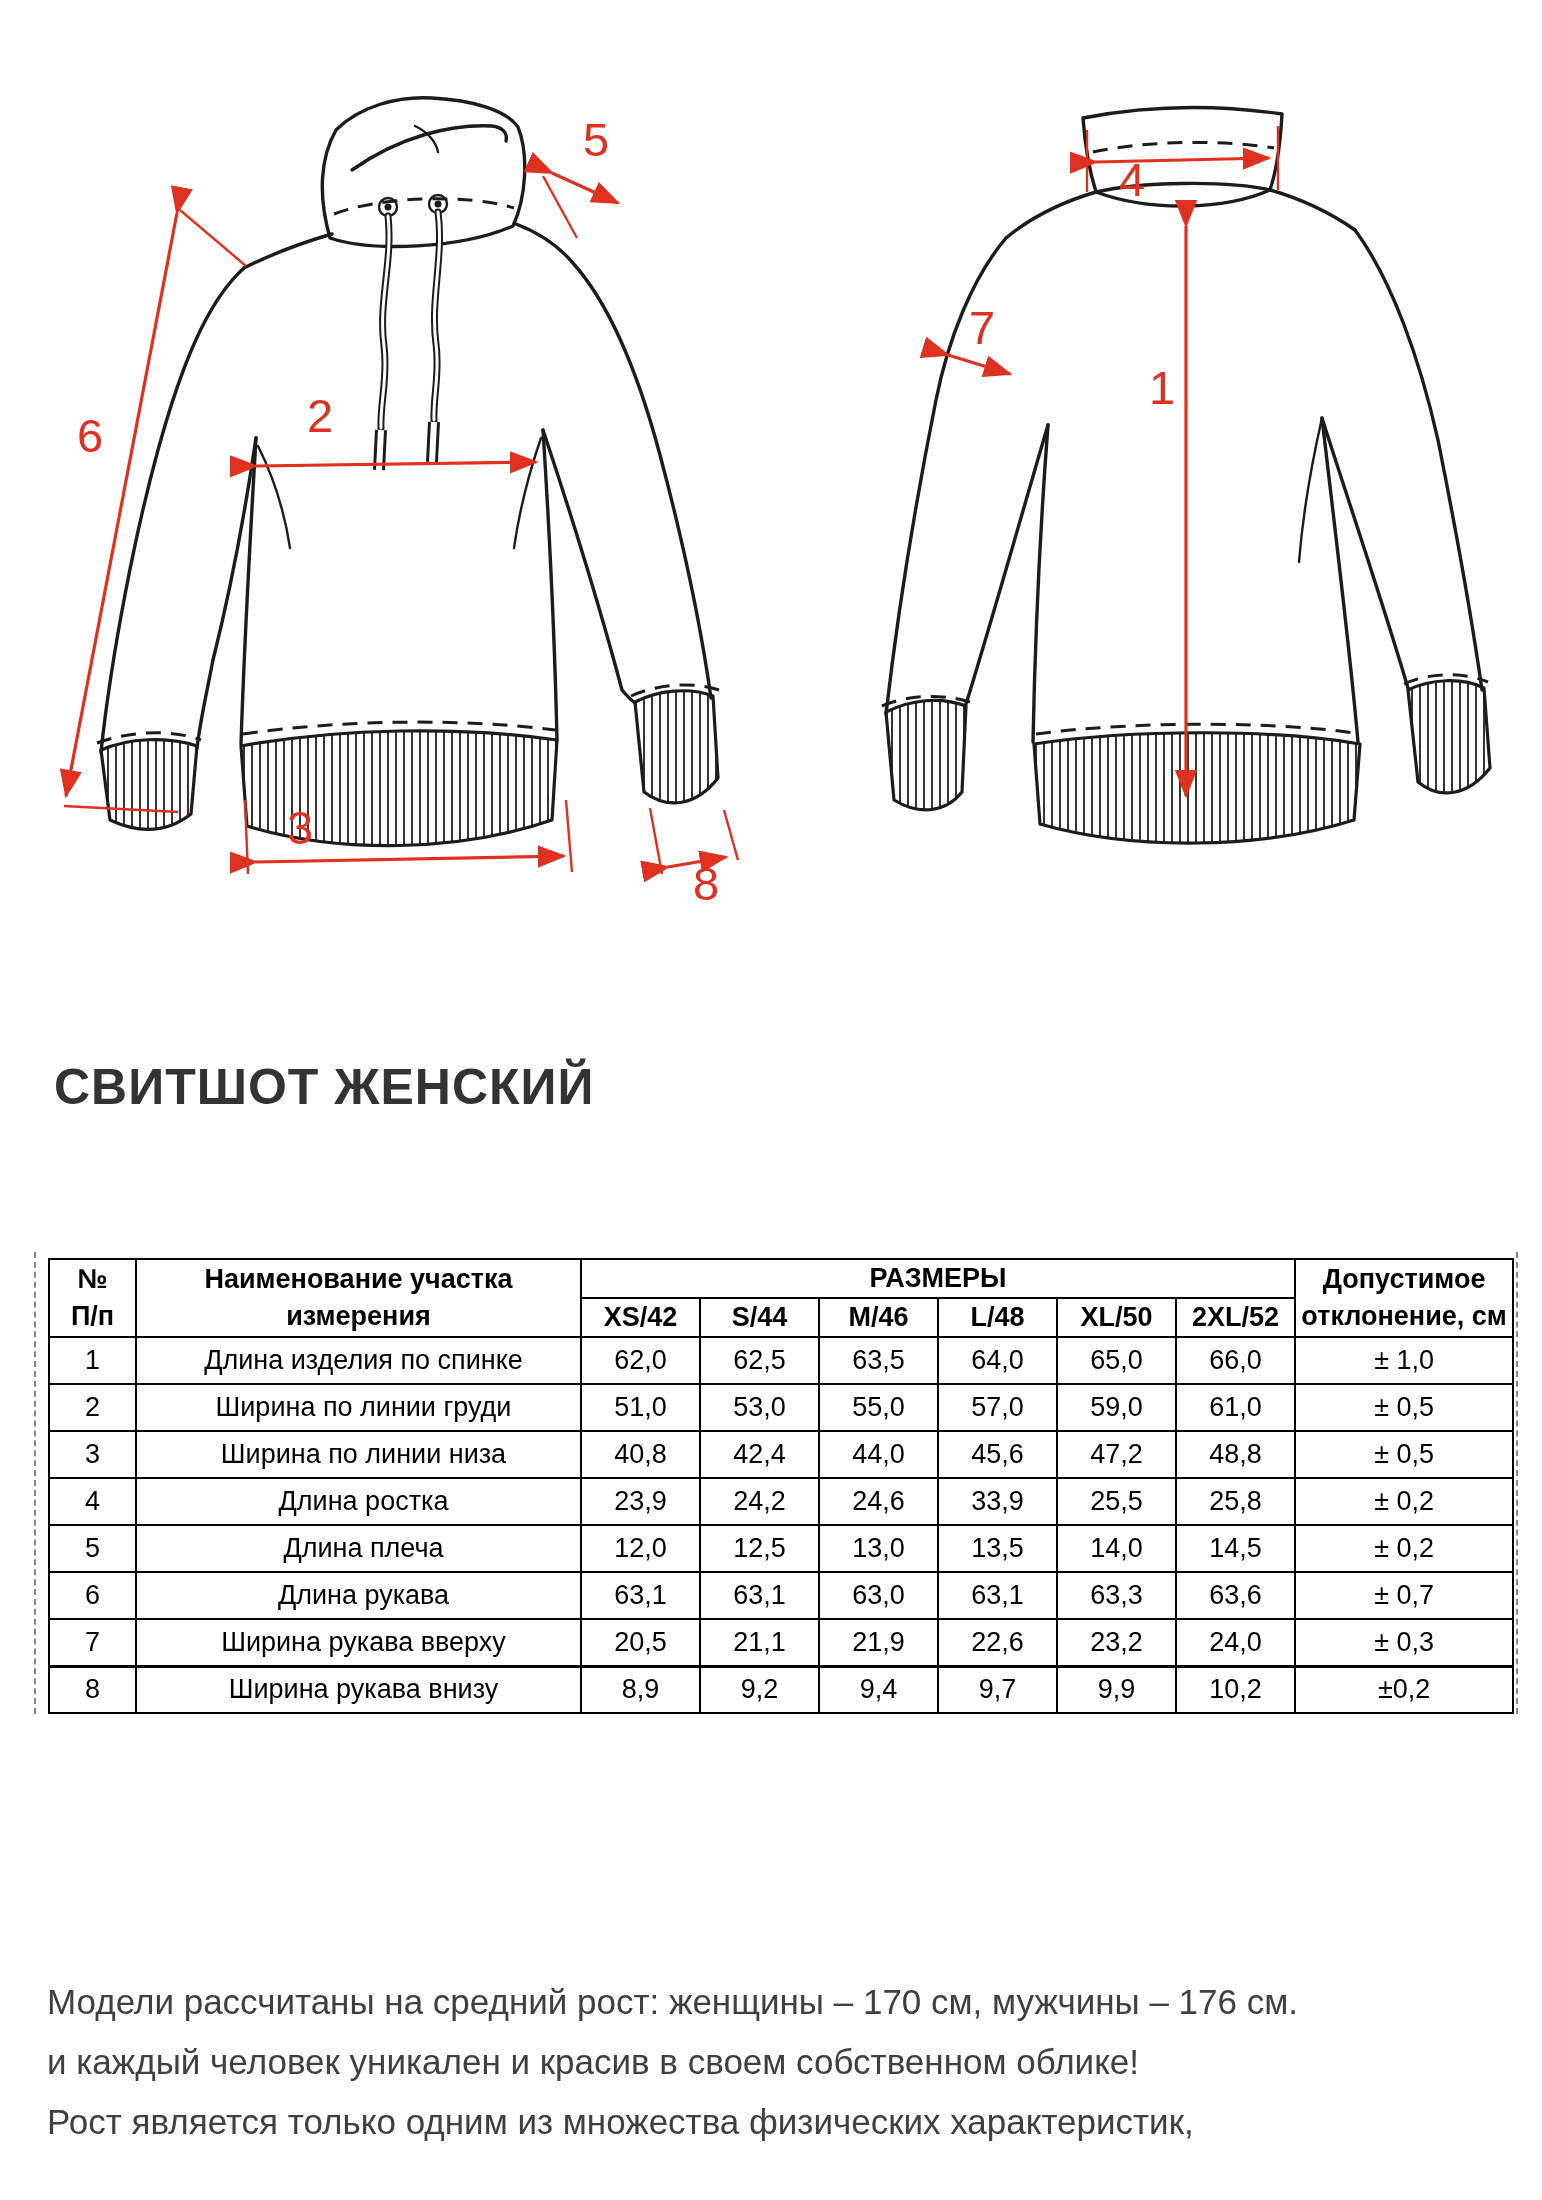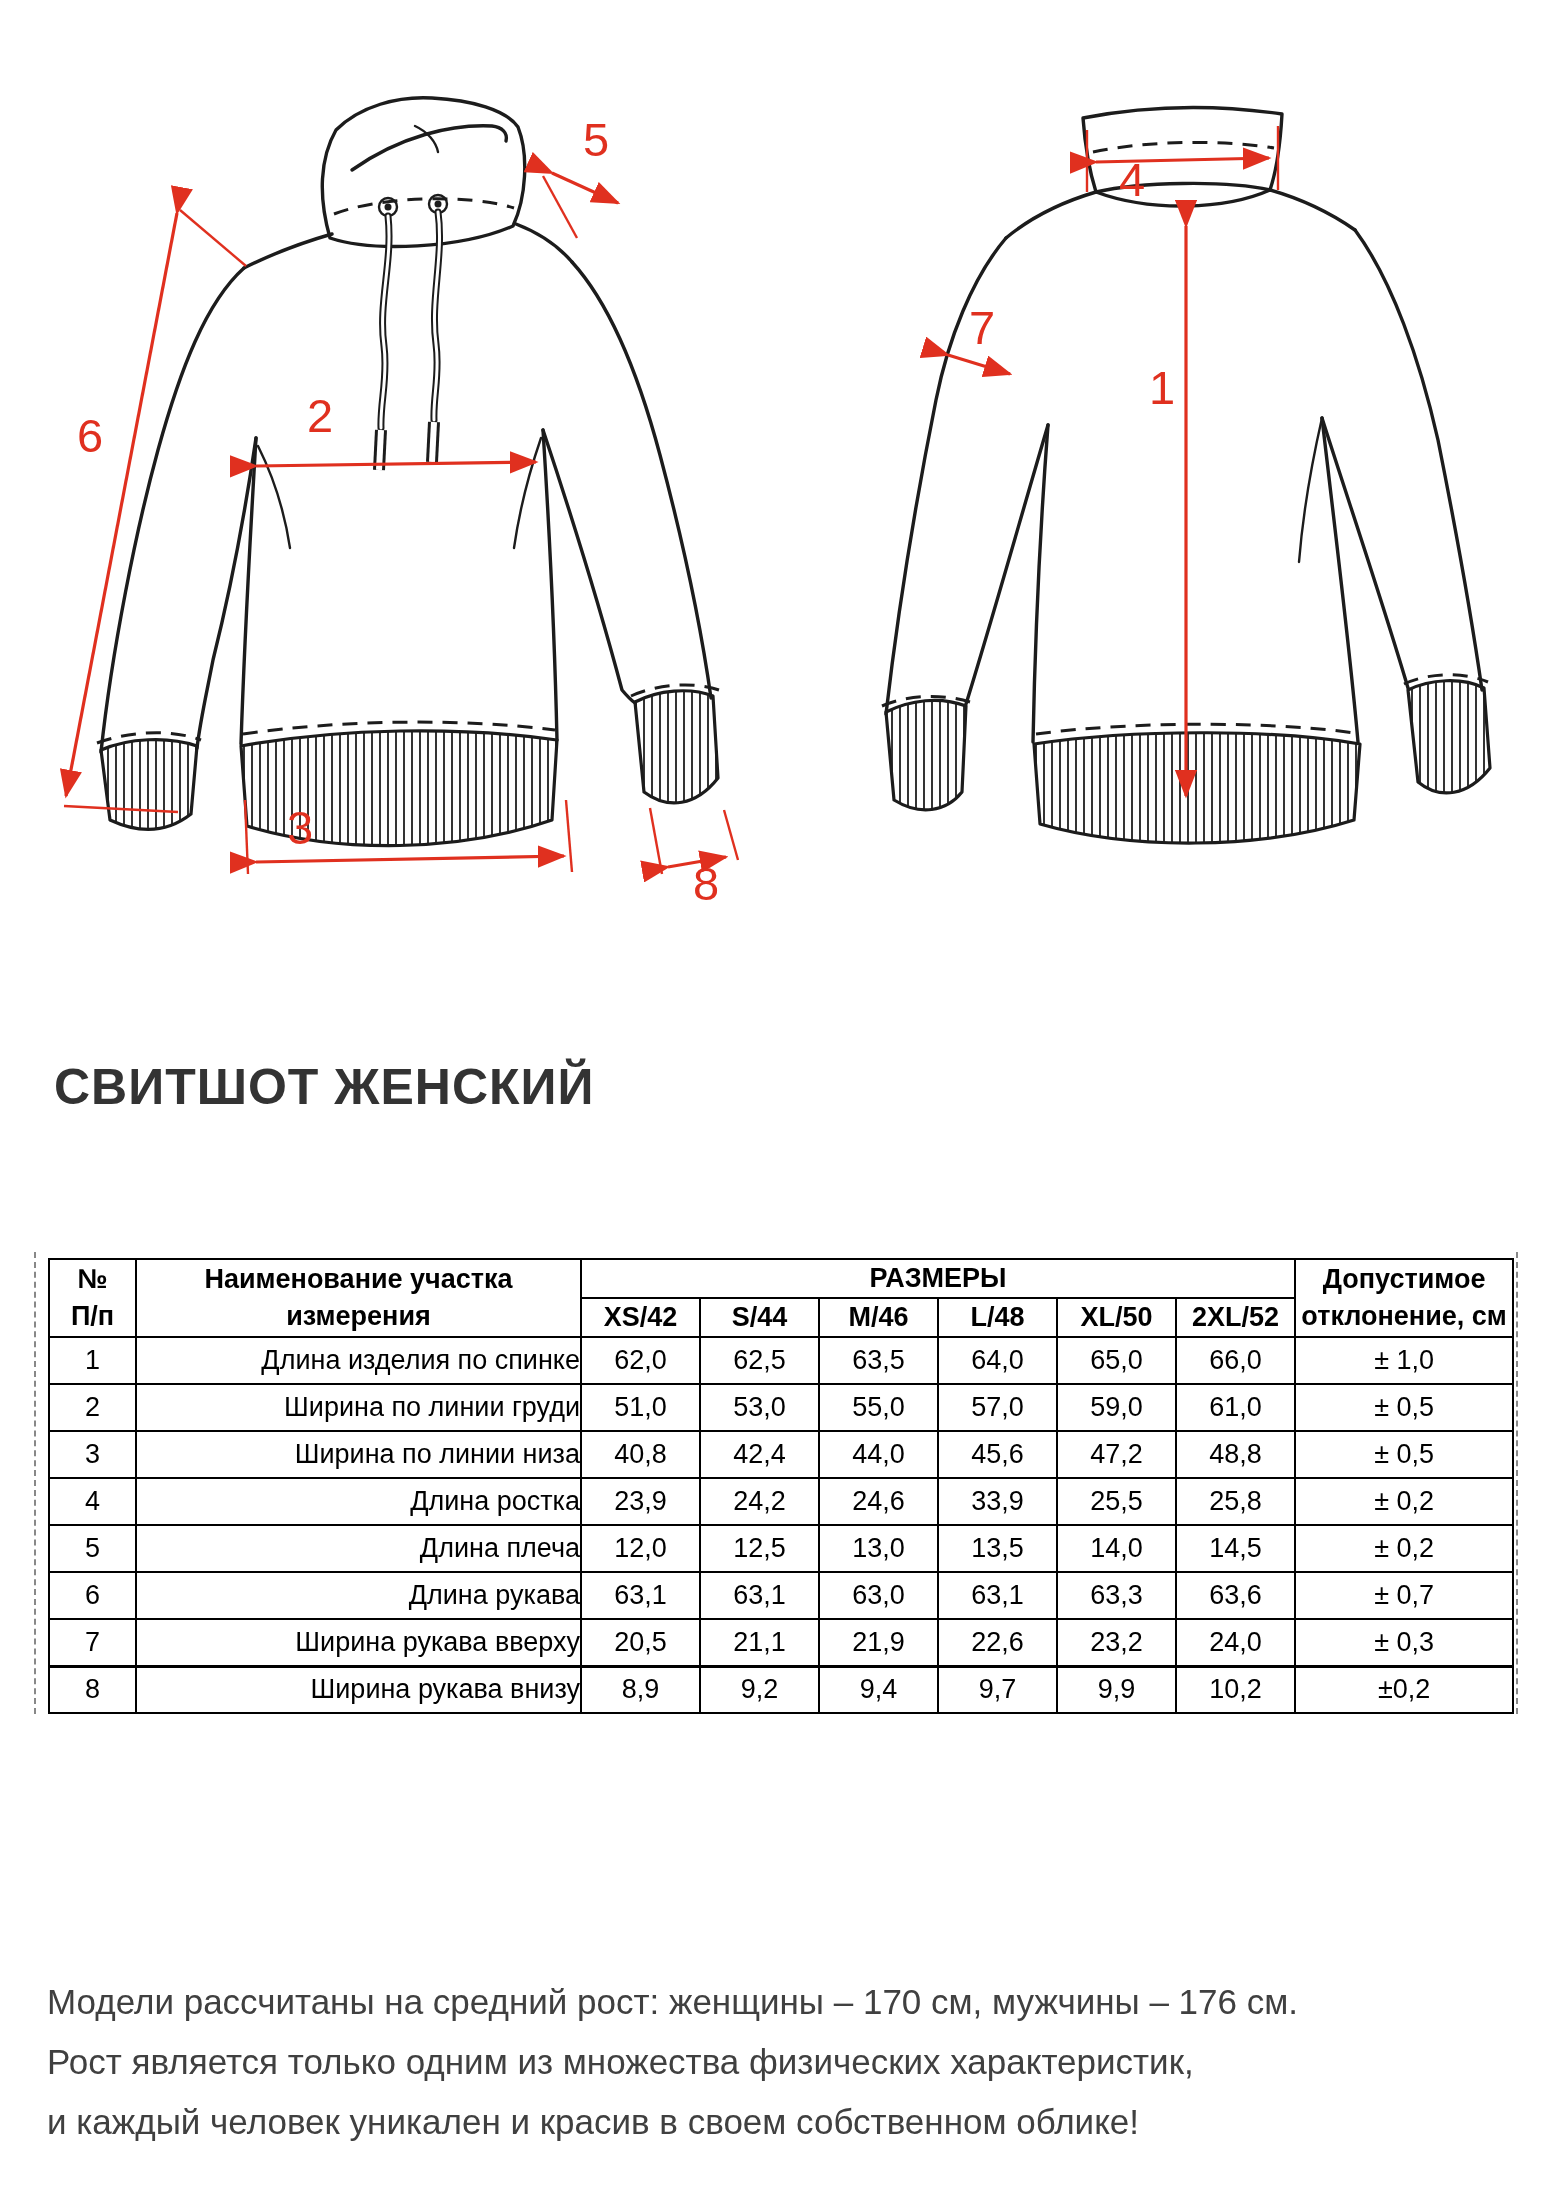--- a/index.html
+++ b/index.html
@@ -20,21 +20,21 @@
   .red-thin{stroke:var(--red,#e0301f);stroke-width:2.4;fill:none;}
   marker path{fill:var(--red,#e0301f);}
   .dim-label{fill:var(--red,#e0301f);font-family:"Liberation Sans",sans-serif;font-size:47px;}
   
   #title{position:absolute;left:54px;top:1058px;font-size:50px;font-weight:700;
          letter-spacing:1px;color:#333;white-space:nowrap;}
   
   #tblwrap{position:absolute;left:48px;top:1258px;}
   table{border-collapse:collapse;table-layout:fixed;width:1464px;font-size:27px;}
   td{border:2px solid #000;text-align:center;vertical-align:middle;padding:0;overflow:hidden;}
-  td.cell-name{text-align:right;padding-left:10px;}
+  td.cell-name{text-align:center;padding-left:10px;}
   tr.szrow td, td.hdr{font-weight:700;}
   td.cell-tol{font-weight:400;}
   .h2l div{height:37px;display:flex;align-items:center;justify-content:center;font-weight:700;}
   tbody tr{height:47px;}
   tr.thick td{border-top-width:3px;}
   .guide{position:absolute;top:1252px;height:462px;border-left:2px dashed #888;}
   
   #footer{position:absolute;left:47px;top:1972px;font-size:35px;line-height:60px;color:#404040;}
 </style>
 </head>
@@ -290,17 +290,17 @@
             <td class="cell-val">9,9</td>
             <td class="cell-val">10,2</td>
             <td class="cell-tol">±0,2</td>
           </tr>
         </tbody>
     </table>
   </div>
 
   <div id="footer">
     <div>Модели рассчитаны на средний рост: женщины – 170 см, мужчины – 176 см.</div>
+    <div>и каждый человек уникален и красив в своем собственном облике!</div>
     <div>Рост является только одним из множества физических характеристик,</div>
-    <div>и каждый человек уникален и красив в своем собственном облике!</div>
   </div>
 
 </div>
 
 </body></html>

